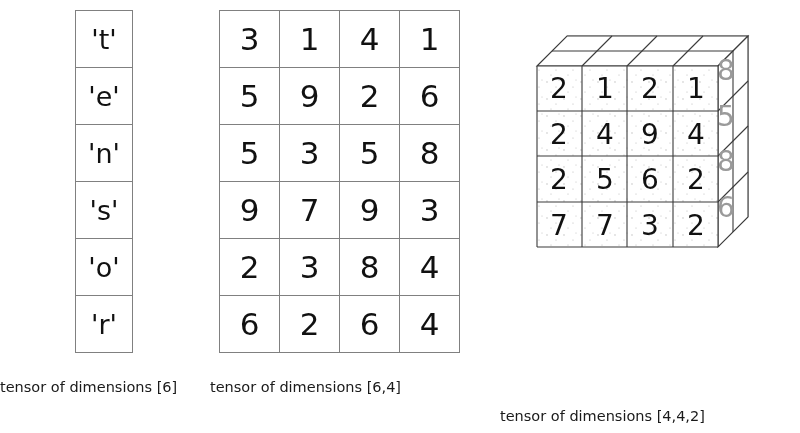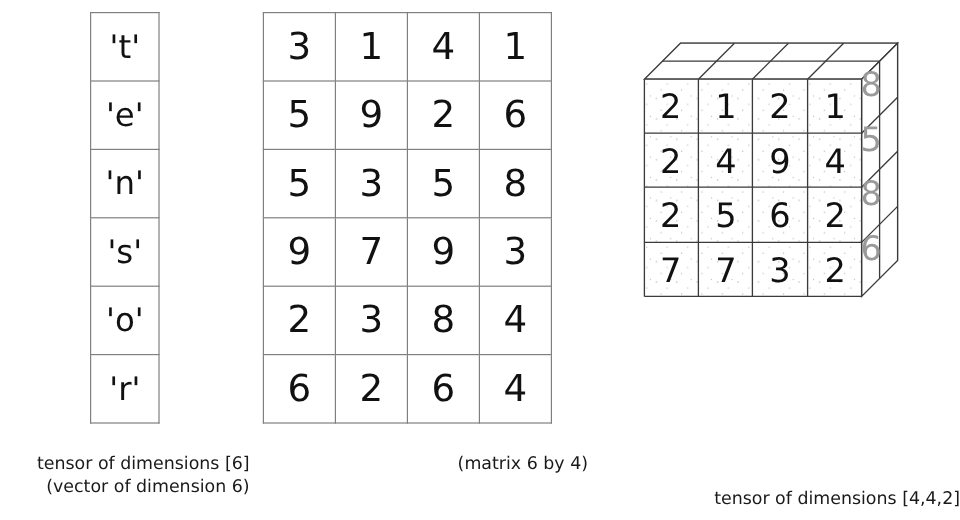--- a/index.html
+++ b/index.html
@@ -47,21 +47,21 @@
     font-family:"DejaVu Sans","Liberation Sans",sans-serif;
     font-size:28px;fill:#9a9a9a;text-anchor:middle;
   }
   .digit-side{
     font-family:"DejaVu Sans","Liberation Sans",sans-serif;
     font-size:28px;fill:#9a9a9a;text-anchor:middle;
   }
 
   
   .caption{
-    position:absolute;text-align:right;
+    position:absolute;text-align:left;
     font-size:14.5px;color:#1a1a1a;line-height:1.32;
     white-space:nowrap;
   }
   #caption-vector{left:0px;top:378px;width:208px;}
   #caption-matrix{left:210px;top:378px;width:280px;}
   #caption-tensor{left:500px;top:378px;width:300px;margin-top:29px;}
   .caption-line{display:block;}
 </style>
 </head>
 <body>
@@ -233,24 +233,23 @@
         <text class="digit-front" x="95" y="225">7</text>
         <text class="digit-front" x="140" y="225">3</text>
         <text class="digit-front" x="186" y="225">2</text>
       </g>
 
     </svg>
   </div>
 
   <div class="caption" id="caption-vector">
     <span class="caption-line">tensor of dimensions [6]</span>
-    <span class="caption-line">(vector of dimension 6)</span>
   </div>
 
   <div class="caption" id="caption-matrix">
-    <span class="caption-line">(matrix 6 by 4)</span>
+    <span class="caption-line">tensor of dimensions [6,4]</span>
   </div>
 
   <div class="caption" id="caption-tensor">
     <span class="caption-line">tensor of dimensions [4,4,2]</span>
   </div>
 
 </div>
 
 </body></html>

